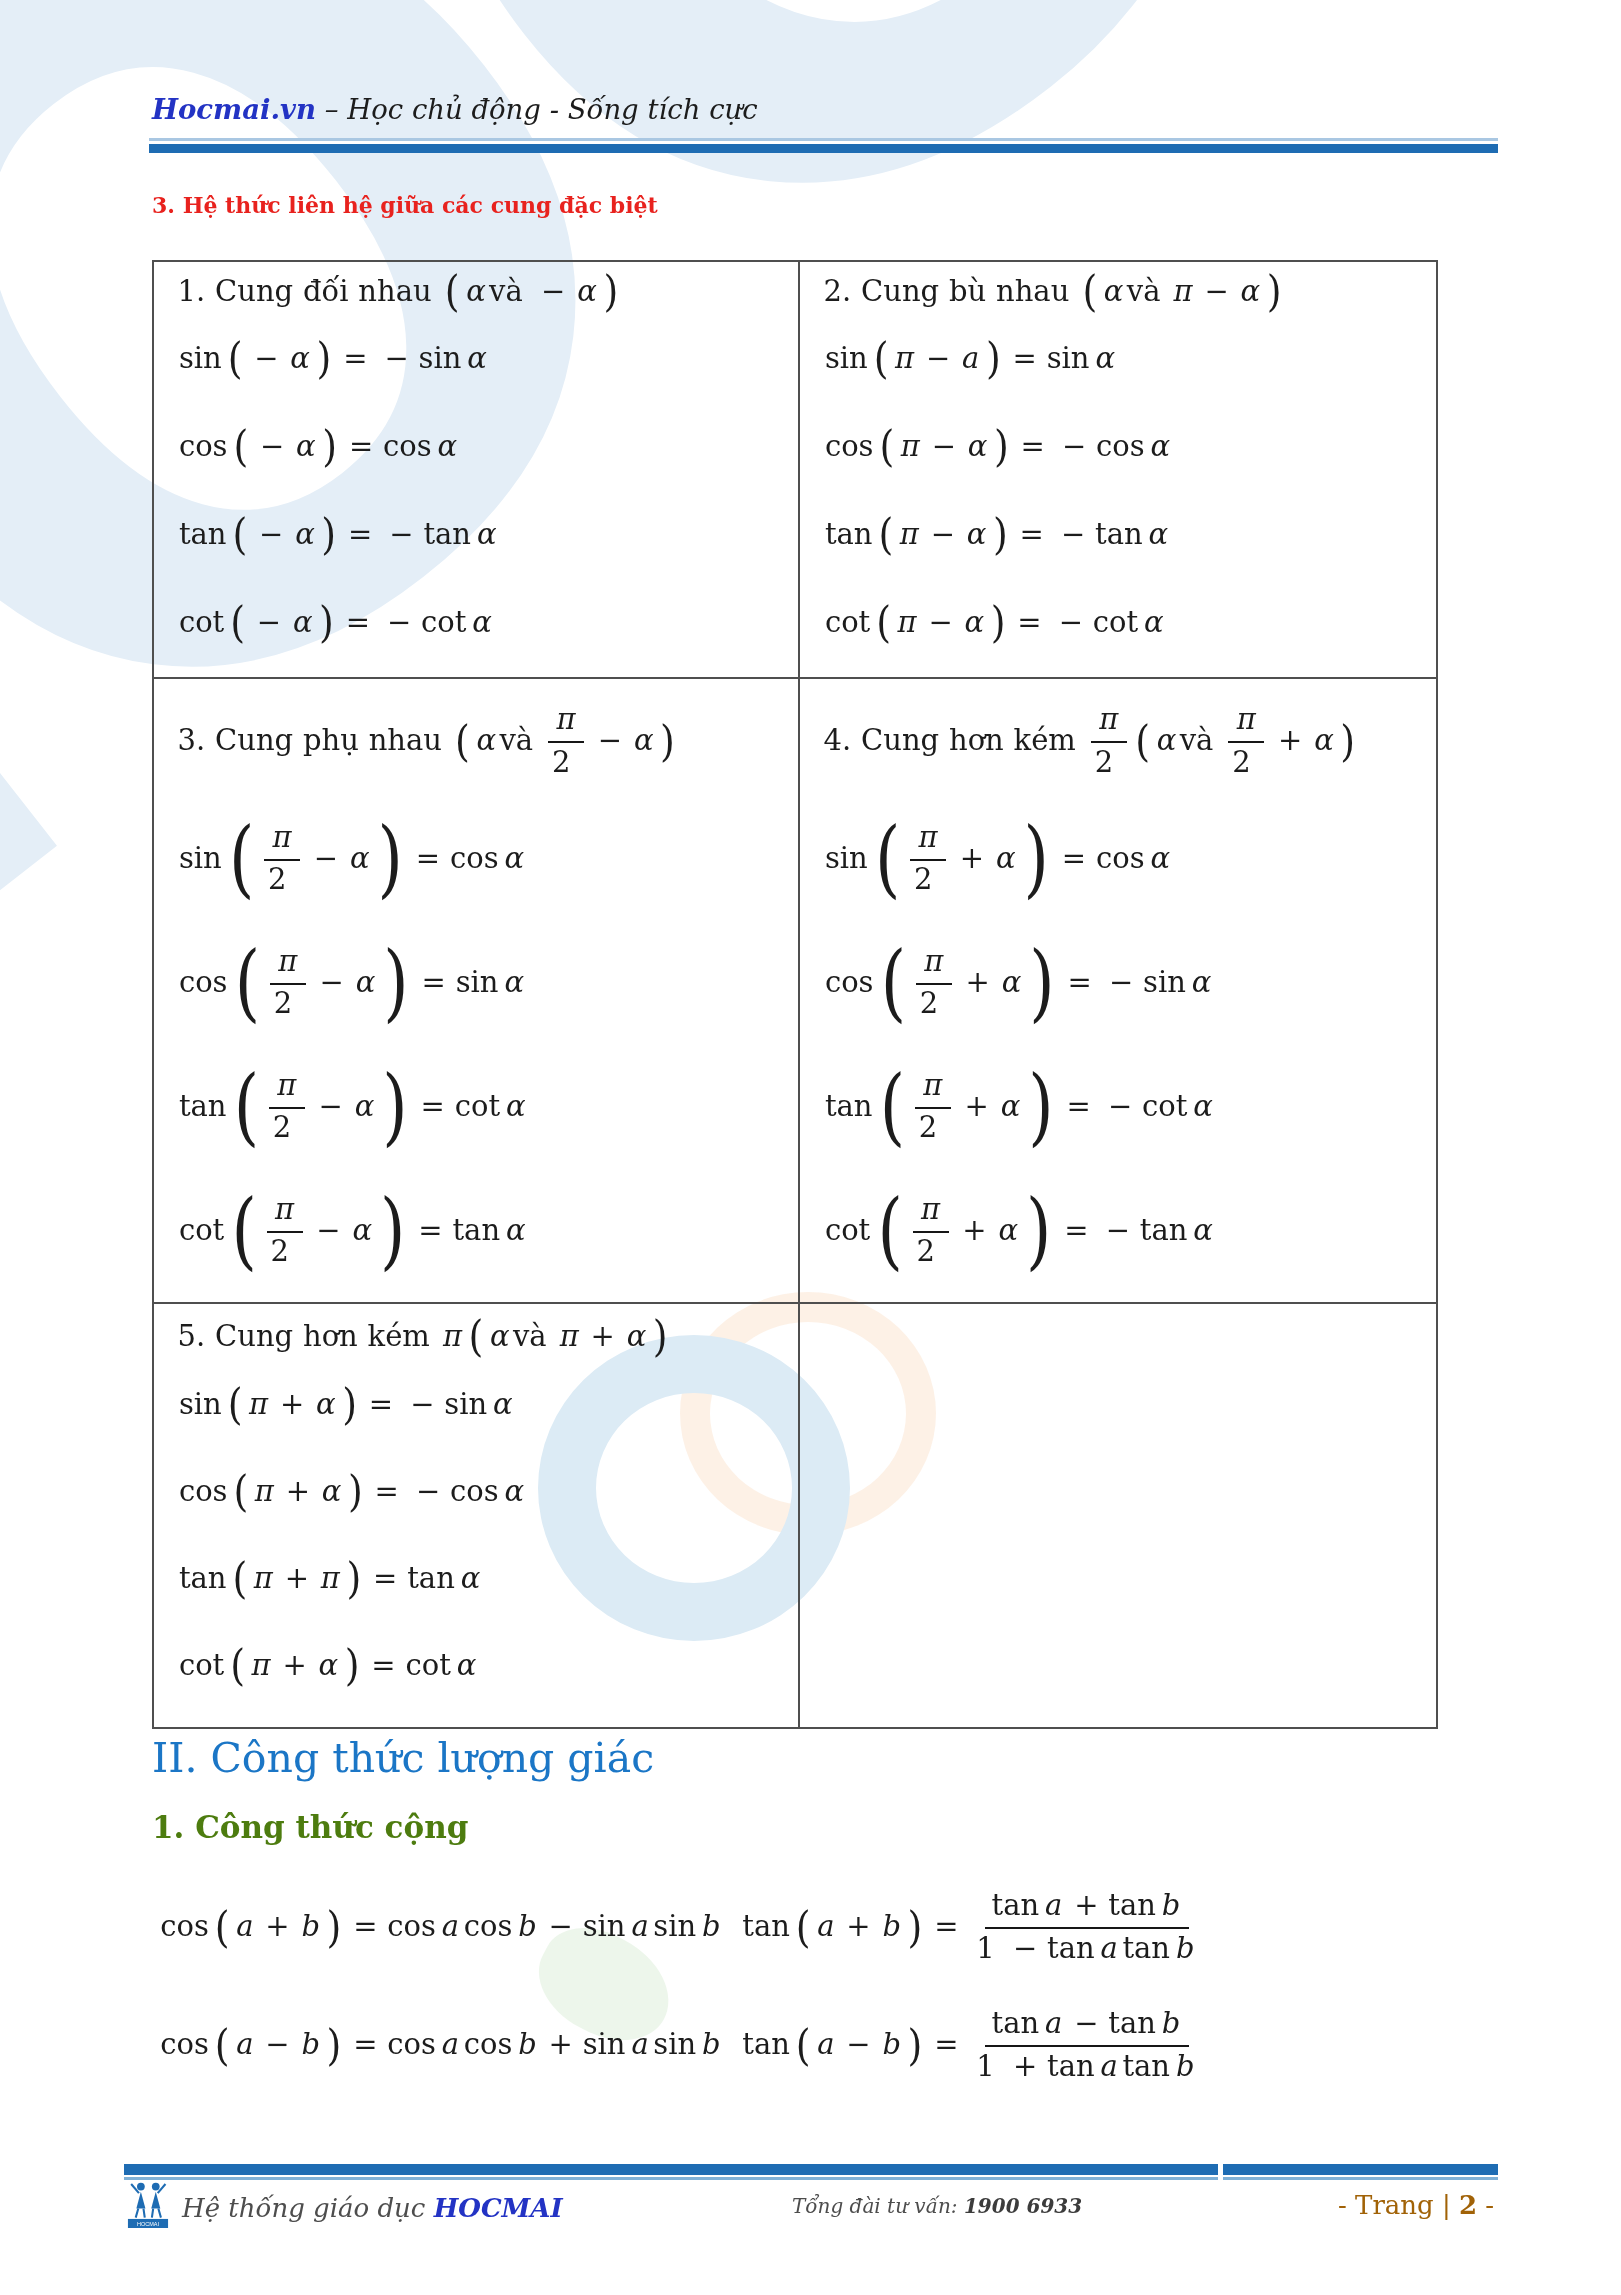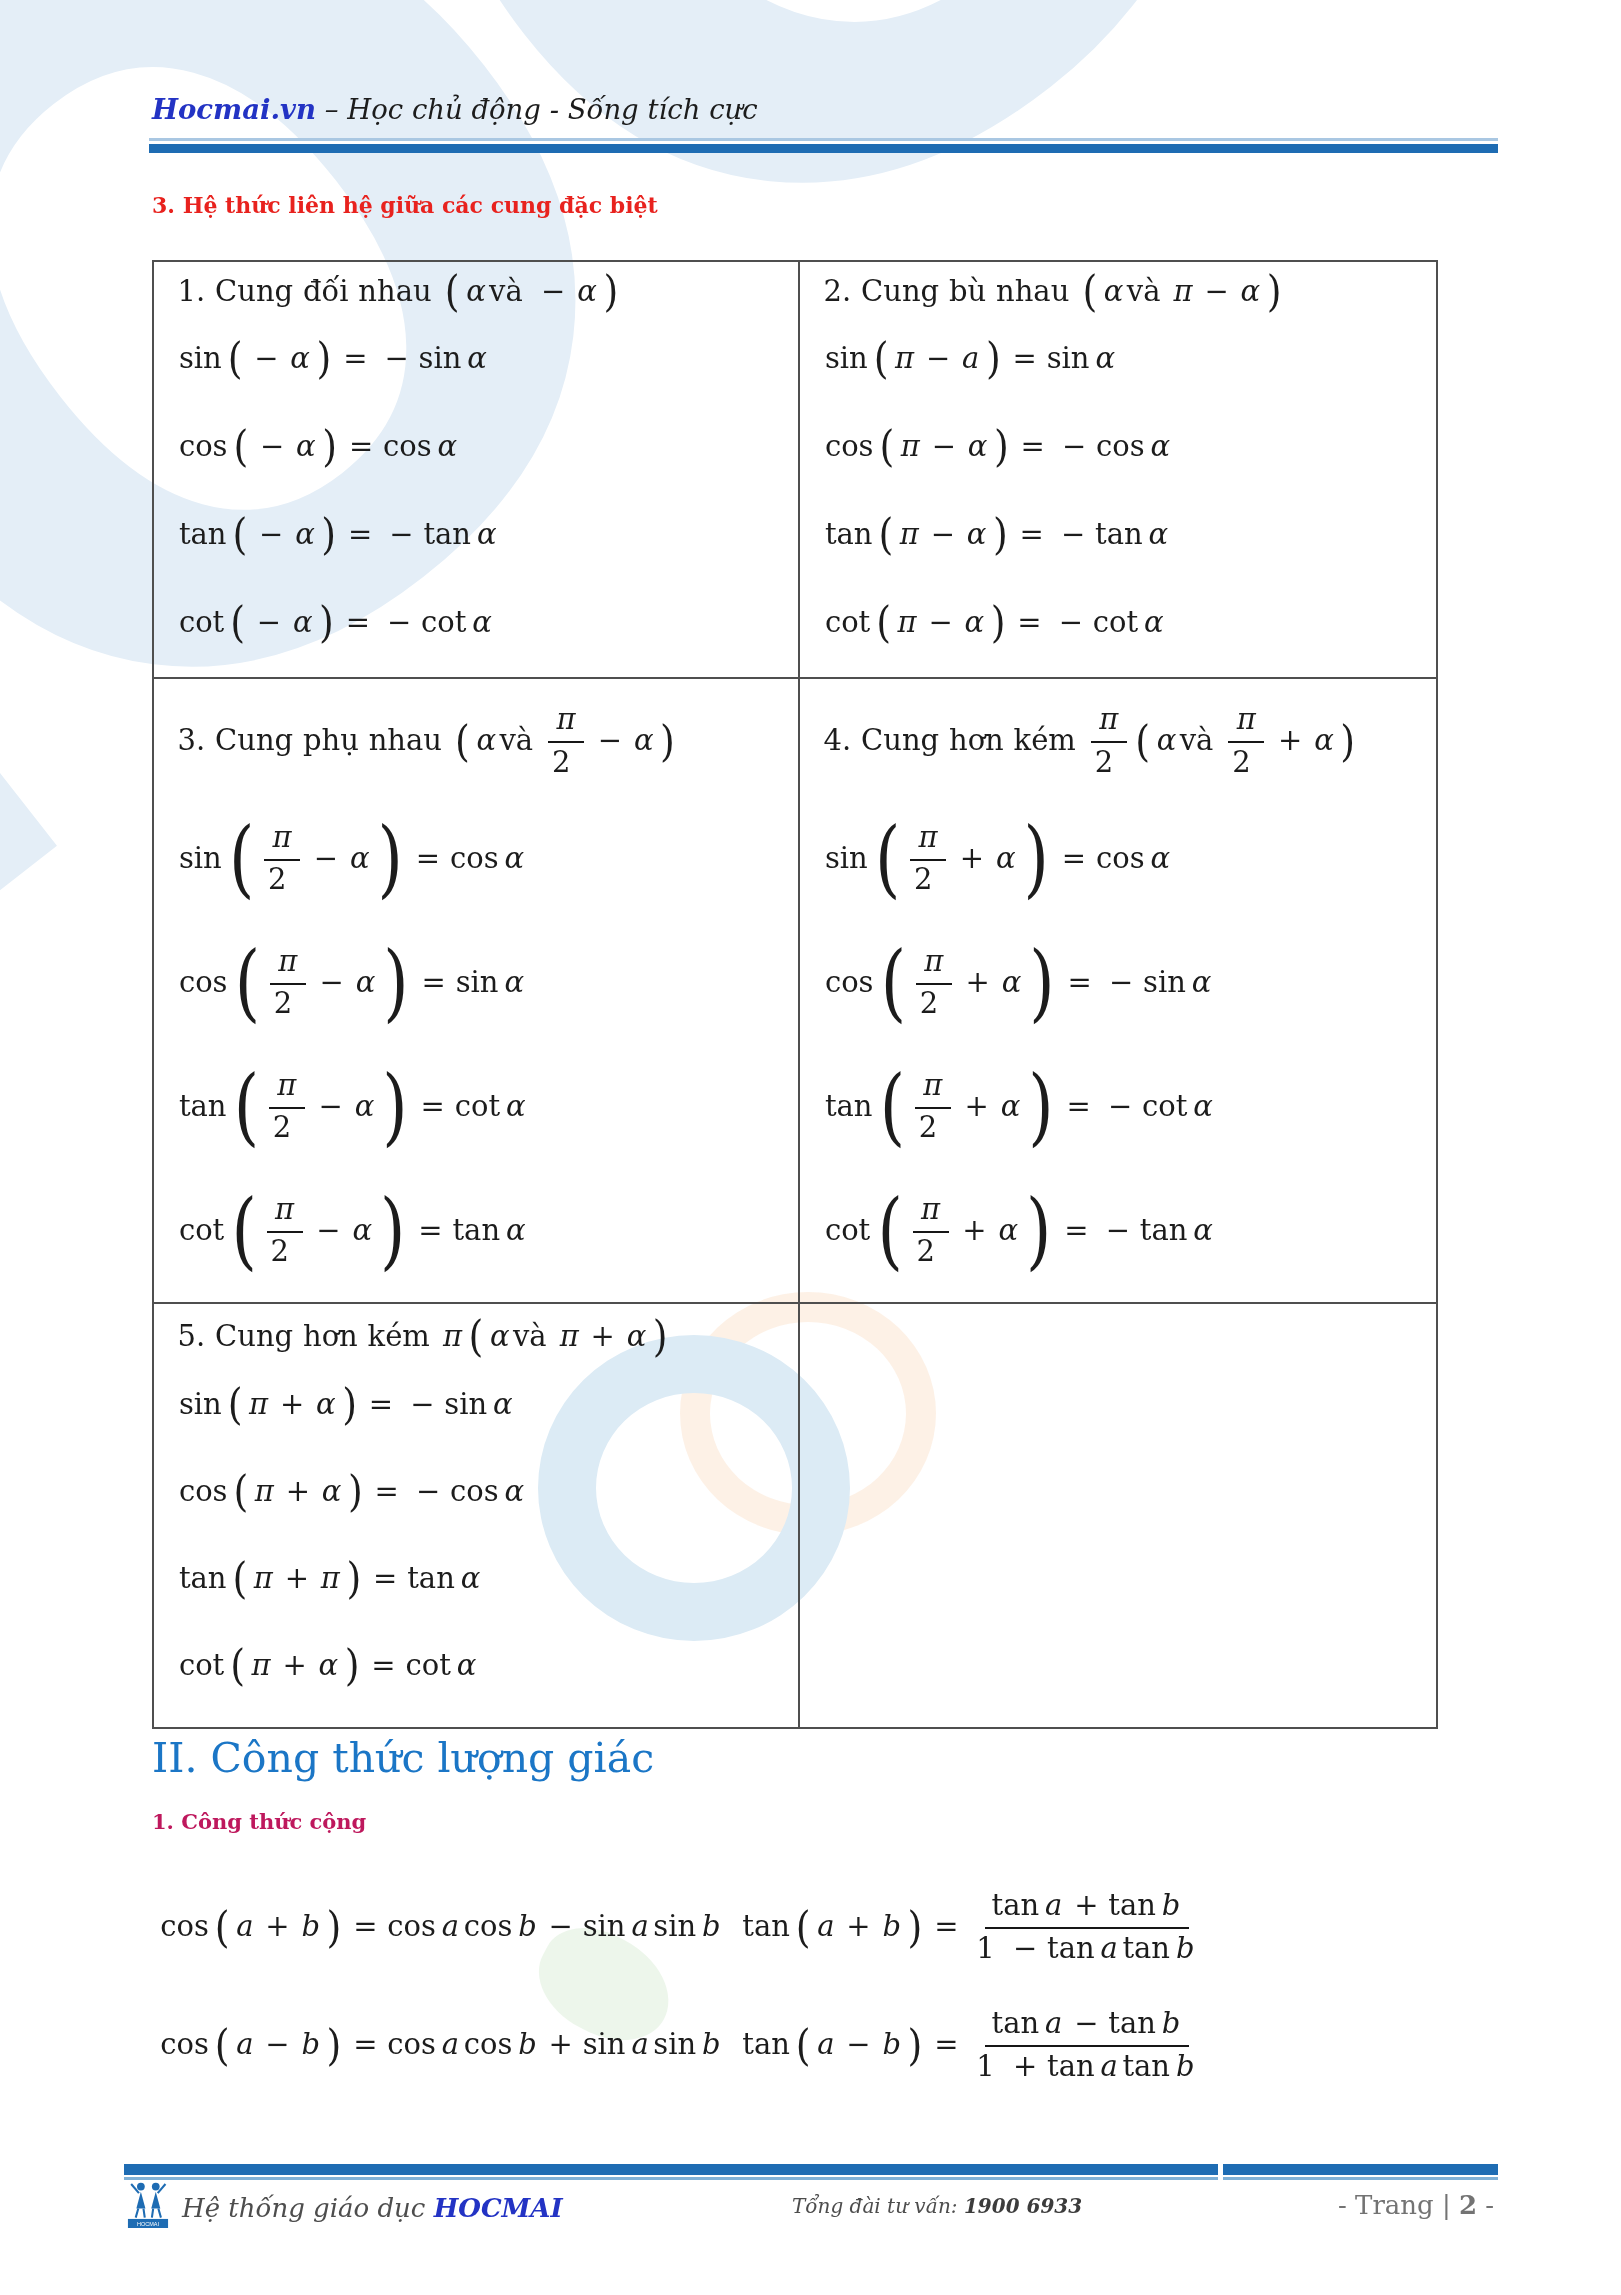--- a/index.html
+++ b/index.html
@@ -24,21 +24,21 @@
   .hdr-brand{color:#2333c4;font-weight:bold;}
   .hdr-tag{color:#1c1c1c;}
   .hdr-rule{position:absolute;left:149px;top:138px;width:1349px;}
   .hdr-rule .light{height:3.3px;background:#a9c7e2;}
   .hdr-rule .gap{height:2.6px;background:#ffffff;}
   .hdr-rule .dark{height:9.2px;background:#1e6cb3;}
 
   
   .sec3{position:absolute;left:152px;top:192px;font-size:22px;font-weight:bold;color:#e8221e;white-space:nowrap;}
   .sec2{position:absolute;left:152px;top:1734px;font-size:41px;font-weight:normal;color:#1b76c6;white-space:nowrap;}
-  .sub1{position:absolute;left:152px;top:1809px;font-size:21px;font-weight:bold;color:#be185d;white-space:nowrap;}
+  .sub1{position:absolute;left:152px;top:1809px;font-size:31px;font-weight:bold;color:#4d7c0f;white-space:nowrap;}
 
   
   .ttable{position:absolute;left:152px;top:260px;display:grid;
           grid-template-columns:644px 638px;grid-template-rows:417px 625px 423px;
           border:2px solid #4f4f4f;}
   .cell{box-sizing:border-box;padding:6.5px 6.5px 0 23.6px;overflow:hidden;}
   .cell.c-right{border-left:2px solid #4f4f4f;}
   .cell.r-top,.cell.r-mid{border-bottom:2.6px solid #4f4f4f;}
   .cell-title.eq{height:46px;}
   .r-mid .cell-title.eq{height:111px;}
@@ -68,21 +68,21 @@
   .ftr-rule{position:absolute;left:124px;top:2164px;width:1374px;}
   .ftr-rule .dark{height:10.5px;background:#1e6cb3;}
   .ftr-rule .gap{height:2.6px;background:#ffffff;}
   .ftr-rule .light{height:3.3px;background:#7fb0d6;}
   .ftr-rule .split{position:absolute;left:1094px;top:0;width:5.2px;height:16.4px;background:#ffffff;}
   .ftr-logo{position:absolute;left:126px;top:2181px;width:44px;height:50px;}
   .ftr-org{position:absolute;left:182px;top:2193px;font-size:26px;font-style:italic;color:#4d4d4d;white-space:nowrap;text-align:center;}
   .ftr-org .brand{color:#2333c4;font-weight:bold;}
   .ftr-hot{position:absolute;left:792px;top:2194px;font-size:20px;font-style:italic;color:#4d4d4d;white-space:nowrap;}
   .ftr-hot .num{font-weight:bold;color:#3c3c3c;}
-  .ftr-page{position:absolute;left:1338px;top:2190px;font-size:26px;color:#737373;white-space:nowrap;}
+  .ftr-page{position:absolute;left:1338px;top:2190px;font-size:26px;color:#a16207;white-space:nowrap;}
   .ftr-page .pn{font-weight:bold;}
 </style>
 </head>
 <body>
 
 <div class="page">
 
   <div class="wm-text">HOCMAI</div>
   <div class="wm-ring-peach"></div>
   <div class="wm-ring-blue"></div>

